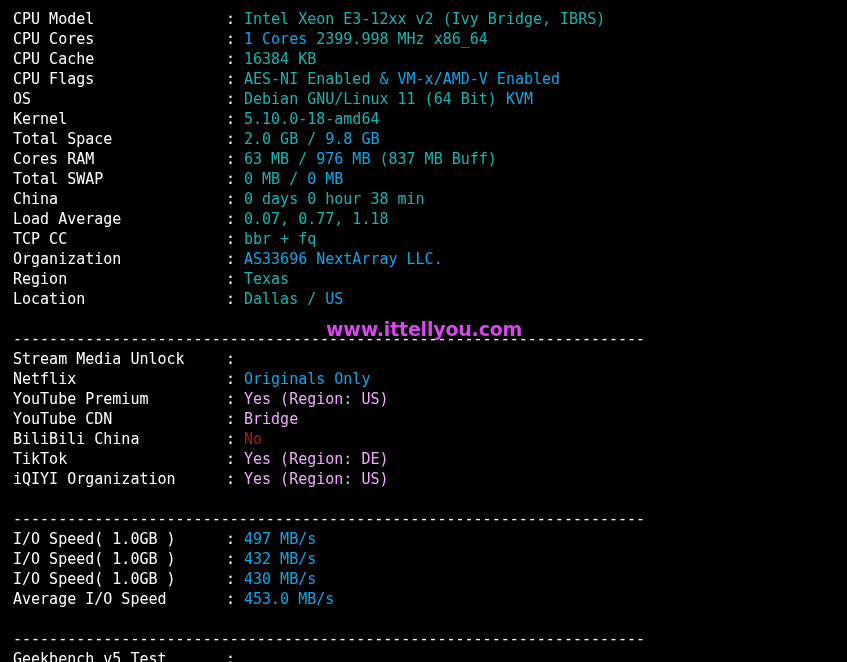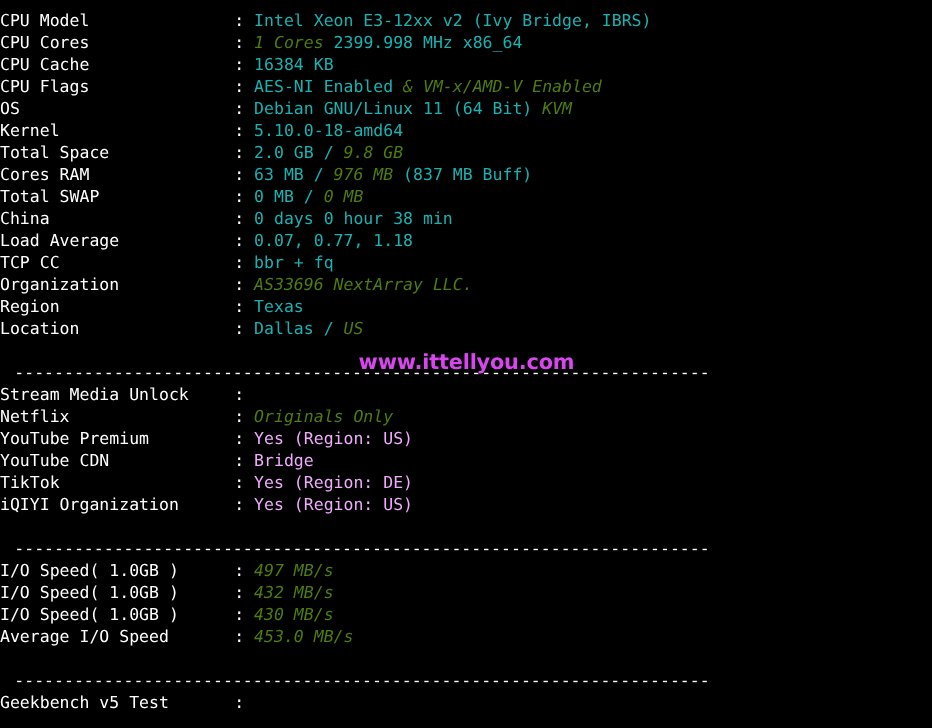--- a/index.html
+++ b/index.html
@@ -23,35 +23,36 @@
   .rows {
     position: absolute;
     top: 9px;
     left: 0;
     width: 847px;
   }
   .row {
     height: 20px;
     line-height: 20px;
     white-space: pre;
+    padding-left: 13px;
     box-sizing: border-box;
   }
   .row .label {
     display: inline-block;
     width: 213px;
     color: #ffffff;
   }
   .row .colon {
     display: inline-block;
     width: 18px;
     color: #ffffff;
   }
 
   .c-cyan   { color: #18b2b2; }
-  .c-yellow { color: #4d7c0f; font-style: italic; }
+  .c-yellow { color: #0ea5e9; }
   .c-green  { color: #f0abfc; }
   .c-red    { color: #b21818; }
 
   .sep {
     height: 20px;
     line-height: 20px;
     white-space: pre;
     padding-left: 13px;
     color: #ffffff;
     overflow: hidden;
@@ -92,20 +93,21 @@
       <div class="row"><span class="label">TCP CC</span><span class="colon">:</span><span class="c-cyan">bbr + fq</span></div>
       <div class="row"><span class="label">Organization</span><span class="colon">:</span><span class="c-yellow">AS33696 NextArray LLC.</span></div>
       <div class="row"><span class="label">Region</span><span class="colon">:</span><span class="c-cyan">Texas</span></div>
       <div class="row"><span class="label">Location</span><span class="colon">:</span><span class="c-cyan">Dallas / </span><span class="c-yellow">US</span></div>
       <div class="spacer"></div>
       <div class="sep">----------------------------------------------------------------------</div>
       <div class="row"><span class="label">Stream Media Unlock</span><span class="colon">:</span></div>
       <div class="row"><span class="label">Netflix</span><span class="colon">:</span><span class="c-yellow">Originals Only</span></div>
       <div class="row"><span class="label">YouTube Premium</span><span class="colon">:</span><span class="c-green">Yes (Region: US)</span></div>
       <div class="row"><span class="label">YouTube CDN</span><span class="colon">:</span><span class="c-green">Bridge</span></div>
+      <div class="row"><span class="label">BiliBili China</span><span class="colon">:</span><span class="c-red">No</span></div>
       <div class="row"><span class="label">TikTok</span><span class="colon">:</span><span class="c-green">Yes (Region: DE)</span></div>
       <div class="row"><span class="label">iQIYI Organization</span><span class="colon">:</span><span class="c-green">Yes (Region: US)</span></div>
       <div class="spacer"></div>
       <div class="sep">----------------------------------------------------------------------</div>
       <div class="row"><span class="label">I/O Speed( 1.0GB )</span><span class="colon">:</span><span class="c-yellow">497 MB/s</span></div>
       <div class="row"><span class="label">I/O Speed( 1.0GB )</span><span class="colon">:</span><span class="c-yellow">432 MB/s</span></div>
       <div class="row"><span class="label">I/O Speed( 1.0GB )</span><span class="colon">:</span><span class="c-yellow">430 MB/s</span></div>
       <div class="row"><span class="label">Average I/O Speed</span><span class="colon">:</span><span class="c-yellow">453.0 MB/s</span></div>
       <div class="spacer"></div>
       <div class="sep">----------------------------------------------------------------------</div>

